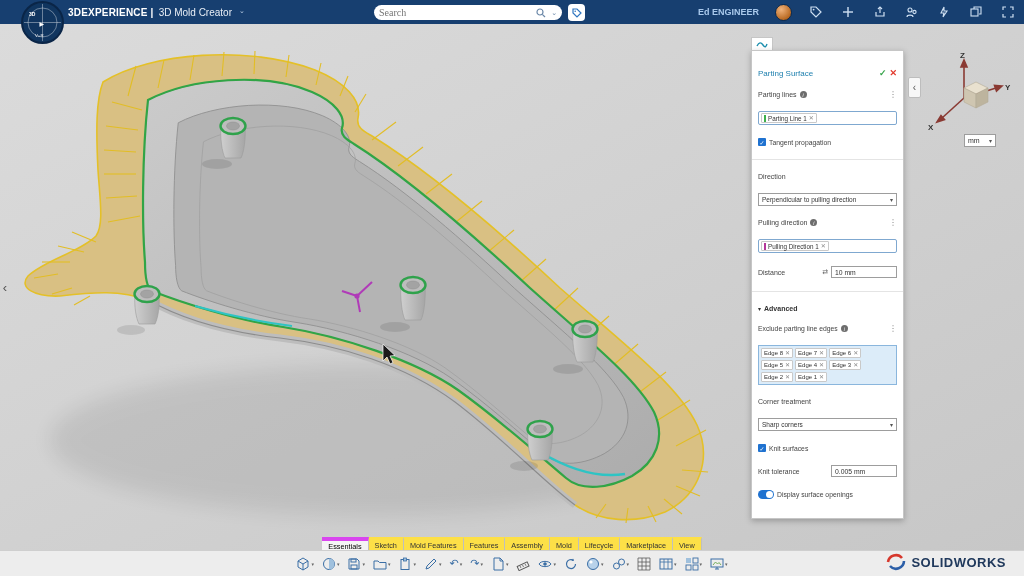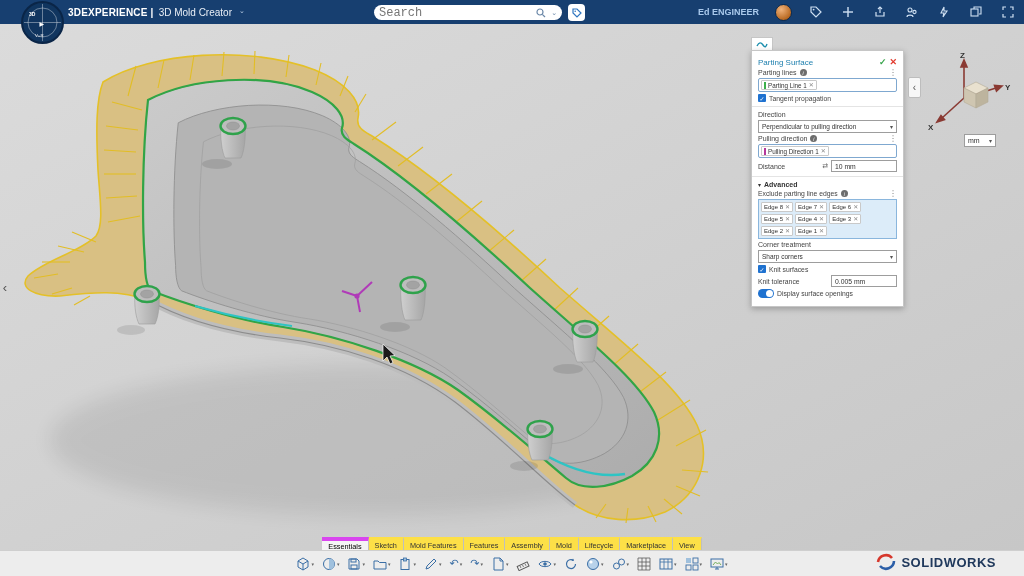--- a/index.html
+++ b/index.html
@@ -7,38 +7,38 @@
   body{font-family:"Liberation Sans",sans-serif;background:#d3d3d3;position:relative;font-size:8px;color:#333}
 
   
   .topbar{position:absolute;left:0;top:0;width:1024px;height:24px;background:#173f70;display:flex;align-items:center;z-index:10;color:#dbe7f5}
   .brand-area{display:flex;gap:5px;margin-left:68px}
   .brand{font-weight:bold;font-size:10px;color:#fff;letter-spacing:.2px}
   .appname{font-size:10px;color:#e8eef6}
   .caret-sm{font-size:7px;color:#bcd0e6;margin-left:2px}
   .searchwrap{position:absolute;left:374px;top:4px;display:flex;align-items:center;gap:6px}
   .search{width:188px;height:15px;background:#fff;border-radius:8px;display:flex;align-items:center;padding:0 5px;gap:3px}
-  .search input{flex:1;border:none;outline:none;font-size:12px;color:#444;background:transparent;font-family:Liberation Mono, monospace}
+  .search input{flex:1;border:none;outline:none;font-size:10px;color:#444;background:transparent;font-family:Liberation Serif, serif}
   .tagbtn{width:17px;height:17px;background:#fff;border-radius:4px;display:flex;align-items:center;justify-content:center;border:none}
   .userarea{position:absolute;right:8px;top:0;height:24px;display:flex;align-items:center;gap:16px}
   .username{font-size:9px;font-weight:bold;color:#a9c9ec;white-space:nowrap}
   .avatar{width:17px;height:17px;border-radius:50%;background:radial-gradient(circle at 35% 30%,#f0b27a,#b5651d 75%);border:1px solid #0d2a4d}
   .tb-ic{width:16px;height:16px;display:flex;align-items:center;justify-content:center;background:transparent;border:none}
 
   
   .compass{position:absolute;left:20px;top:0;width:45px;height:45px;z-index:11}
 
   
   #viewport{position:absolute;left:0;top:0;z-index:0}
   .edge-expander{position:absolute;left:0;top:276px;z-index:4;width:10px;height:22px;background:transparent;border:none;font-size:13px;color:#555;cursor:pointer}
 
   
   .panel-tab{position:absolute;left:751px;top:37px;width:22px;height:14px;background:#fff;border:1px solid #c6c6c6;border-bottom:none;z-index:9;display:flex;align-items:center;justify-content:center}
   .panel{position:absolute;left:751px;top:50px;width:153px;background:#fff;border:1px solid #c6c6c6;box-shadow:0 2px 6px rgba(0,0,0,.25);z-index:9;padding:4px 6px 6px 6px}
-  .prow{display:flex;align-items:center;gap:3px;margin:2px 0}
+  .prow{display:flex;align-items:center;gap:3px;margin:13px 0}
   .ptitle{font-size:8px;color:#1d7fae}
   .ok{color:#36a44a;font-weight:bold;font-size:9px;background:none;border:none}
   .cancel{color:#e23b2e;font-weight:bold;font-size:9px;background:none;border:none}
   .plabel{font-size:7px;color:#444}
   .plabel-sm{font-size:6.8px;color:#444}
   .spacer{flex:1}
   .dots{color:#777;font-size:8px;background:none;border:none;line-height:6px}
   .ibadge{width:7px;height:7px;border-radius:50%;background:#6d6d6d;color:#fff;font-size:5px;display:inline-flex;align-items:center;justify-content:center;font-style:italic}
   .pinput{border:1px solid #7fa8d0;border-radius:2px;min-height:14px;display:flex;align-items:center;padding:1px 2px;gap:2px;width:100%;background:#fff}
   .chip{display:inline-flex;align-items:center;gap:2px;border:1px solid #c9c9c9;background:#fff;font-size:6.3px;padding:0 2px;height:10px;border-radius:1px;color:#333}
@@ -66,21 +66,21 @@
   
   .tabsbar{position:absolute;left:0;top:537px;width:1024px;height:13px;display:flex;justify-content:center;z-index:6}
   .tab{font-size:7.3px;color:#333;background:#fde047;border-right:1px solid #bfbfbf;padding:1px 6px 0 6px;display:flex;align-items:center;border-top:2px solid transparent}
   .tab.active{background:#f5f5f5;border-top:4px solid #d946ef;color:#000}
 
   
   .toolbar{position:absolute;left:0;top:550px;width:1024px;height:26px;background:#ededed;border-top:1px solid #cfcfcf;display:flex;align-items:center;justify-content:center;gap:4px;z-index:7}
   .tbtn{height:20px;display:flex;align-items:center;gap:1px;background:none;border:none;padding:0 2px}
   .tbtn .glyph{font-size:11px;color:#3a6ea5;line-height:11px}
   .tbtn .c{font-size:5px;color:#666}
-  .swlogo{position:absolute;right:28px;top:552px;display:flex;align-items:center;gap:4px;z-index:8}
+  .swlogo{position:absolute;right:18px;top:552px;display:flex;align-items:center;gap:4px;z-index:8}
   .swtext{font-size:13px;font-weight:bold;color:#20395c;letter-spacing:.5px}
 </style>
 </head>
 <body>
 
 <svg id="viewport" width="1024" height="576" viewBox="0 0 1024 576">
   <defs>
     <linearGradient id="bggrad" x1="0" y1="0" x2="1" y2="1">
       <stop offset="0" stop-color="#dbdbdb"></stop>
         <stop offset="1" stop-color="#c7c7c7"></stop>

